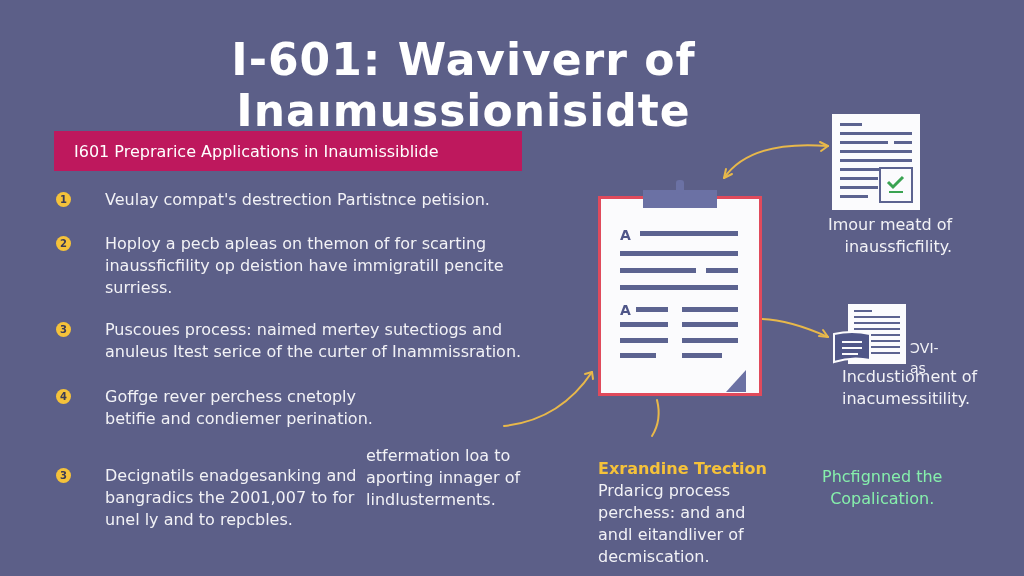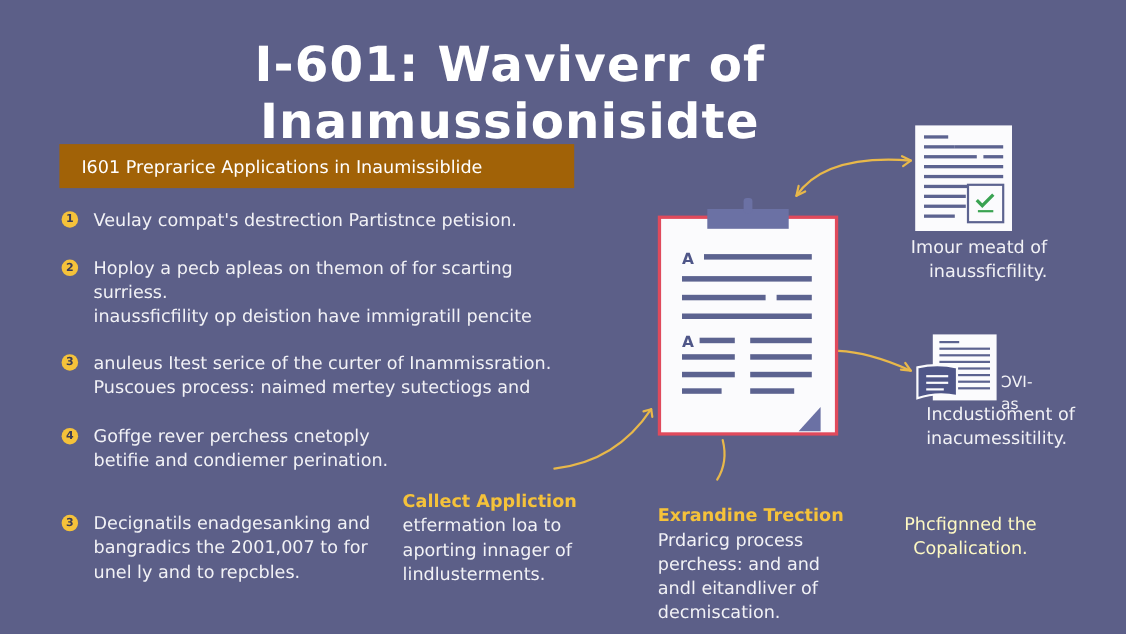--- a/index.html
+++ b/index.html
@@ -10,35 +10,35 @@
       color: #ffffff;
       position: relative;
     }
     .title {
       position: absolute; left: 0; top: 34px; width: 927px;
       text-align: center; font-size: 44px; font-weight: bold;
       letter-spacing: 1px; color: #ffffff;
     }
     .banner {
       position: absolute; left: 54px; top: 131px; width: 468px; height: 40px;
-      background: #a16207; color: #fff; font-size: 16px;
+      background: #be185d; color: #fff; font-size: 16px;
       display: flex; align-items: center; padding-left: 20px;
     }
     .step { position: absolute; left: 56px; display: flex; align-items: flex-start; }
     .num {
       width: 15px; height: 15px; border-radius: 50%; background: #f5c23a;
       color: #3b3b55; font-size: 10px; font-weight: bold;
       display: flex; align-items: center; justify-content: center;
       margin-top: 3px; margin-right: 14px; flex-shrink: 0;
     }
-    .step-text { font-size: 16px; line-height: 22px; color: #f2f2f6; }
+    .step-text { font-size: 16px; line-height: 22px; color: #f2f2f6; margin-left: 20px; }
     .col { position: absolute; font-size: 16px; line-height: 22px; color: #f2f2f6; }
     .col-title { color: #f5c23a; font-weight: bold; font-size: 16px; }
     .caption { position: absolute; font-size: 16px; line-height: 22px; color: #f2f2f6; }
-    .blue-caption { color: #fef9c3; }
+    .blue-caption { color: #86efac; }
     svg { position: absolute; left: 0; top: 0; }
   </style>
 </head>
 <body>
 
 <div class="title">I-601: Waviverr of Inaımussionisidte</div>
 
 <div class="banner">
   <span>I601 Preprarice Applications in Inaumissiblide</span>
 </div>
@@ -47,30 +47,30 @@
   <span class="num">1</span>
   <div class="step-text">
     <div>Veulay compat's destrection Partistnce petision.</div>
   </div>
 </div>
 
 <div class="step" style="top:233px;">
   <span class="num">2</span>
   <div class="step-text">
     <div>Hoploy a pecb apleas on themon of for scarting</div>
+    <div>inaussficfility op deistion have immigratill pencite</div>
     <div>surriess.</div>
-    <div>inaussficfility op deistion have immigratill pencite</div>
   </div>
 </div>
 
 <div class="step" style="top:319px;">
   <span class="num">3</span>
   <div class="step-text">
+    <div>Puscoues process: naimed mertey sutectiogs and</div>
     <div>anuleus Itest serice of the curter of Inammissration.</div>
-    <div>Puscoues process: naimed mertey sutectiogs and</div>
   </div>
 </div>
 
 <div class="step" style="top:386px;">
   <span class="num">4</span>
   <div class="step-text">
     <div>Goffge rever perchess cnetoply</div>
     <div>betifie and condiemer perination.</div>
   </div>
 </div>
@@ -78,21 +78,20 @@
 <div class="step" style="top:465px;">
   <span class="num">3</span>
   <div class="step-text">
     <div>Decignatils enadgesanking and</div>
     <div>bangradics the 2001,007 to for</div>
     <div>unel ly and to repcbles.</div>
   </div>
 </div>
 
 <div class="col" style="left:366px; top:445px;">
-  <div class="col-title">Callect Appliction</div>
   <div>etfermation loa to</div>
   <div>aporting innager of</div>
   <div>lindlusterments.</div>
 </div>
 
 <div class="col" style="left:598px; top:458px;">
   <div class="col-title">Exrandine Trection</div>
   <div>Prdaricg process</div>
   <div>perchess: and and</div>
   <div>andl eitandliver of</div>

